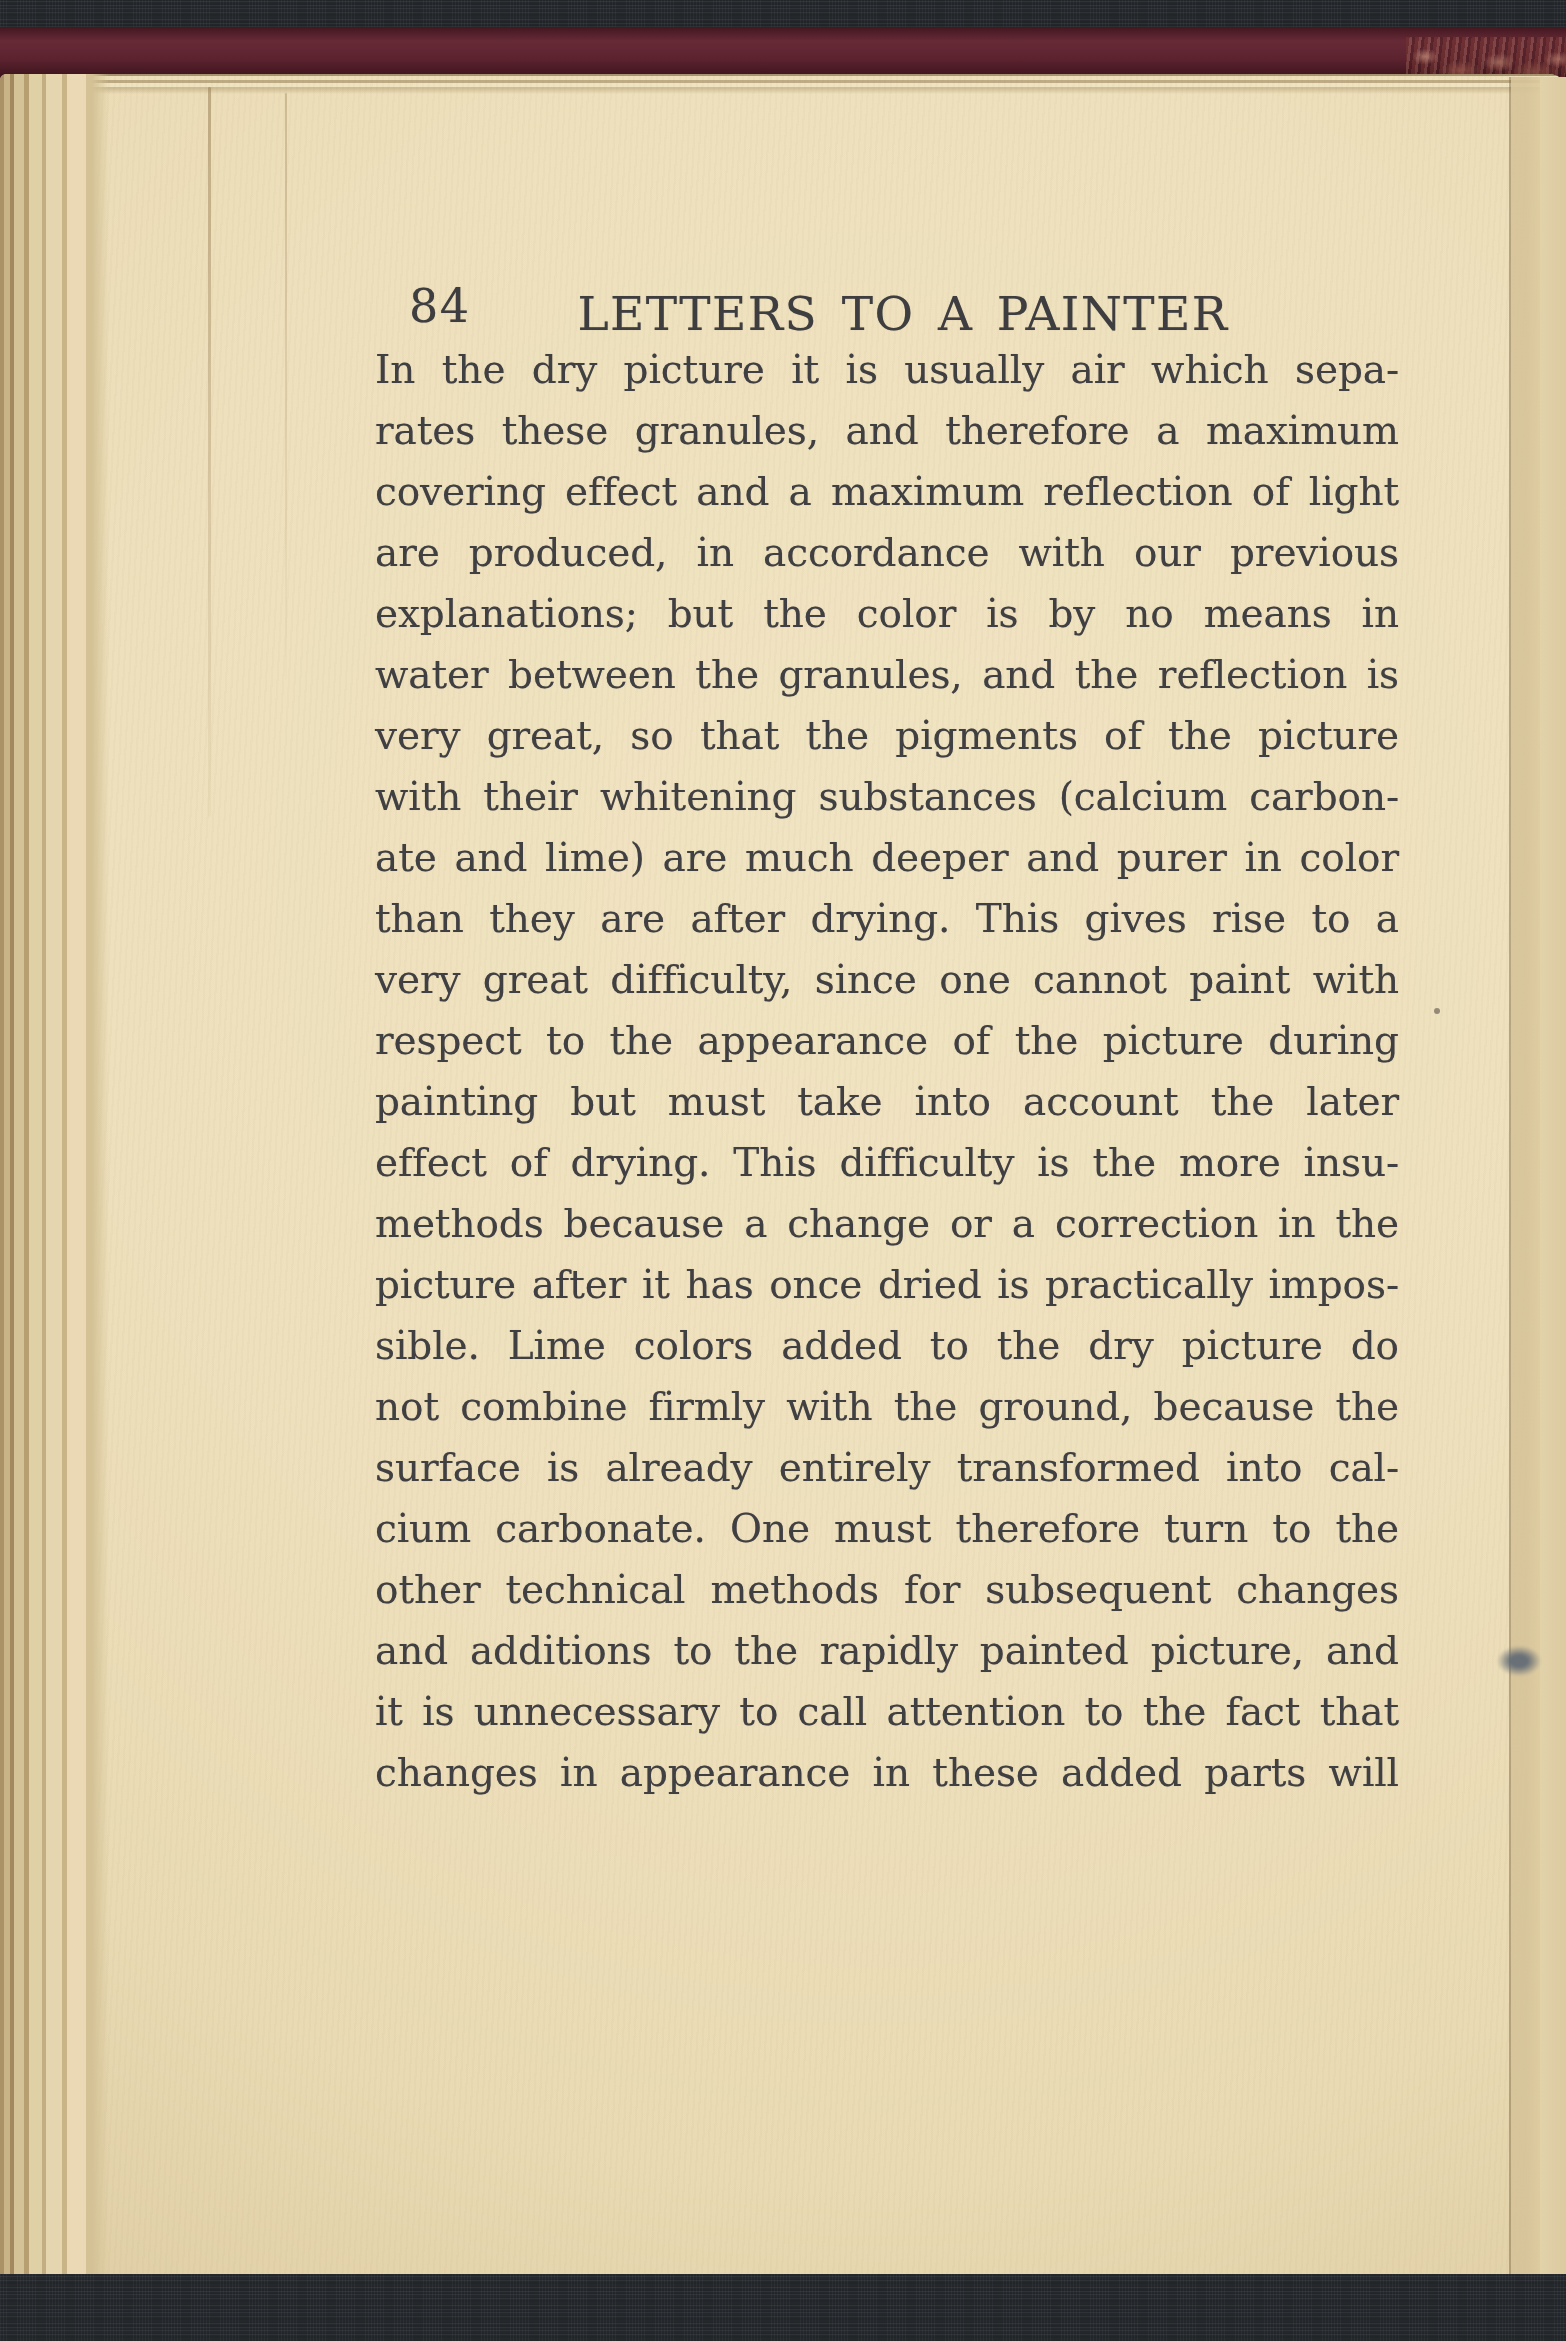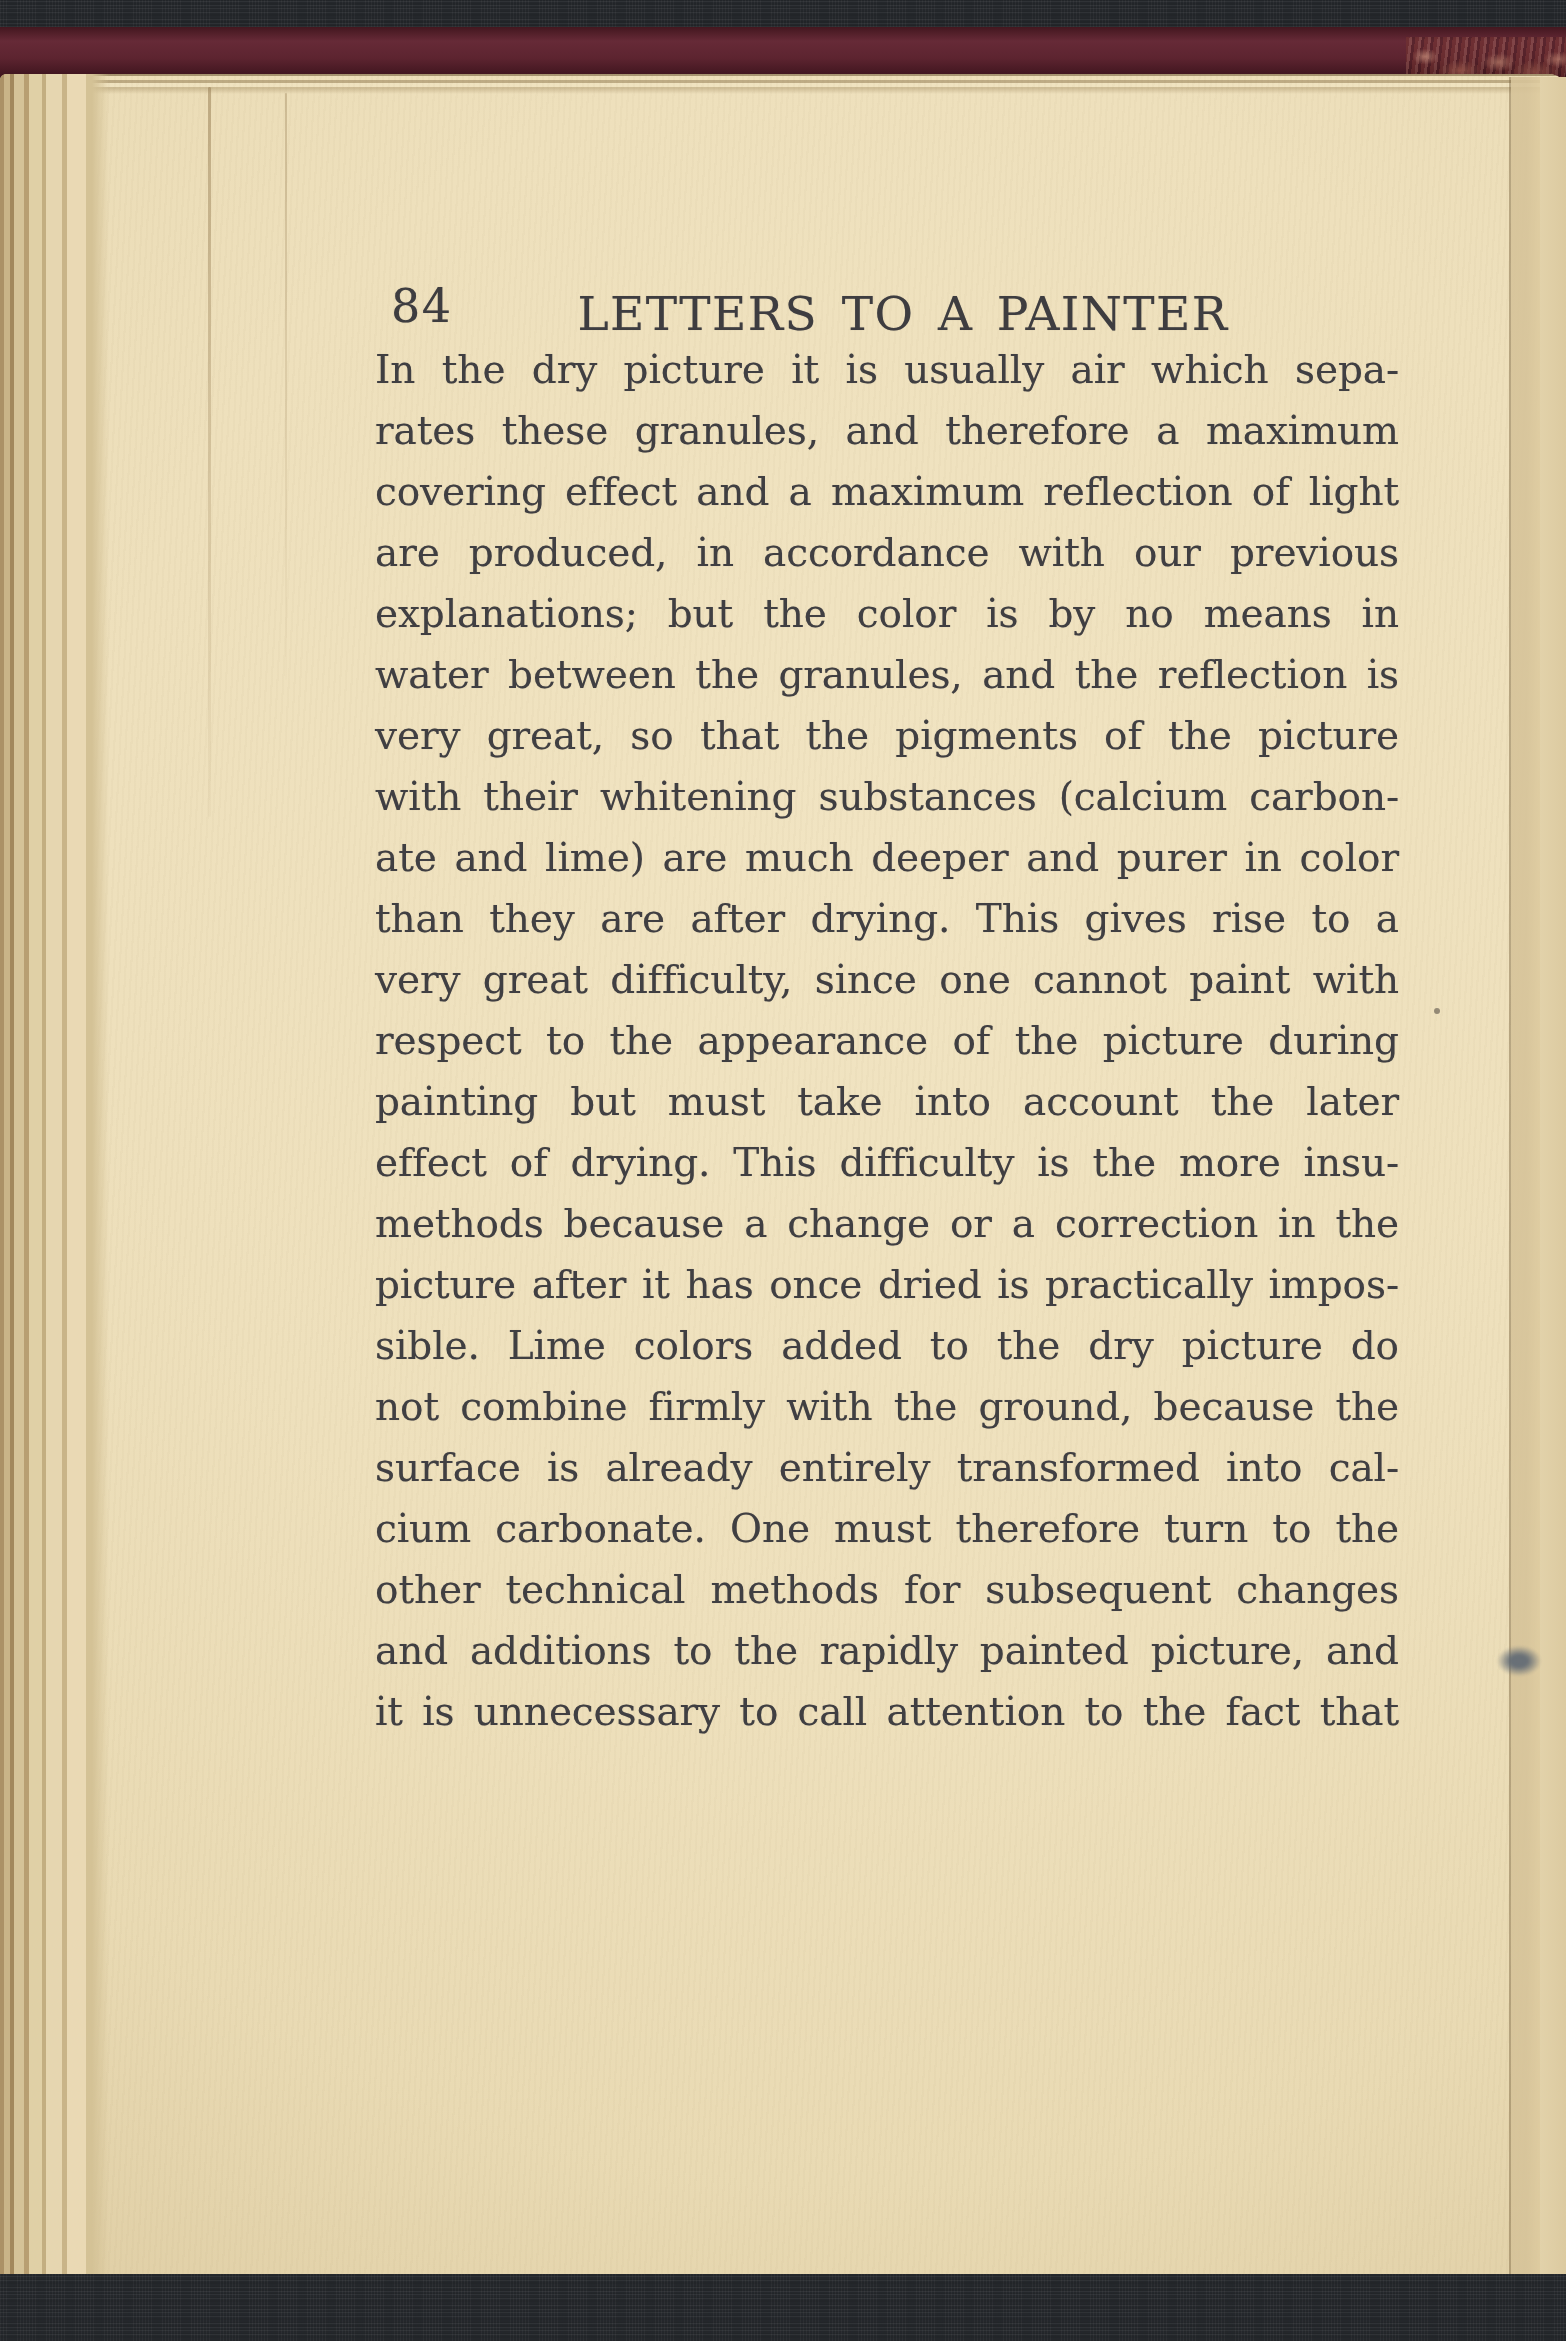--- a/index.html
+++ b/index.html
@@ -133,21 +133,21 @@
     position: absolute;
     left: 1434px; top: 1008px;
     width: 6.4px; height: 6.4px;
     border-radius: 50%;
     background: rgba(74,68,60,0.55);
   }
 
   
   .page-number {
     position: absolute;
-    left: 391px; top: 279px;
+    left: 409px; top: 279px;
     font-size: 46px;
     color: #3e3d40;
     letter-spacing: 1.4px;
     text-shadow: 0 0 0.7px rgba(62,61,64,0.45);
   }
   .running-title {
     position: absolute;
     left: 391px; top: 286px;
     width: 1024px;
     text-align: center;
@@ -213,16 +213,17 @@
     <div class="text-line">effect of drying. This difficulty is the more insu-</div>
     <div class="text-line">methods because a change or a correction in the</div>
     <div class="text-line">picture after it has once dried is practically impos-</div>
     <div class="text-line">sible. Lime colors added to the dry picture do</div>
     <div class="text-line">not combine firmly with the ground, because the</div>
     <div class="text-line">surface is already entirely transformed into cal-</div>
     <div class="text-line">cium carbonate. One must therefore turn to the</div>
     <div class="text-line">other technical methods for subsequent changes</div>
     <div class="text-line">and additions to the rapidly painted picture, and</div>
     <div class="text-line">it is unnecessary to call attention to the fact that</div>
+    <div class="text-line">changes in appearance in these added parts will</div>
   </div>
 
 </div>
 
 
 </body></html>

